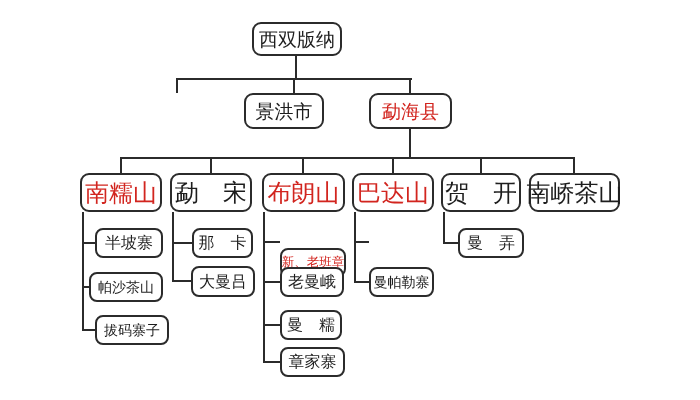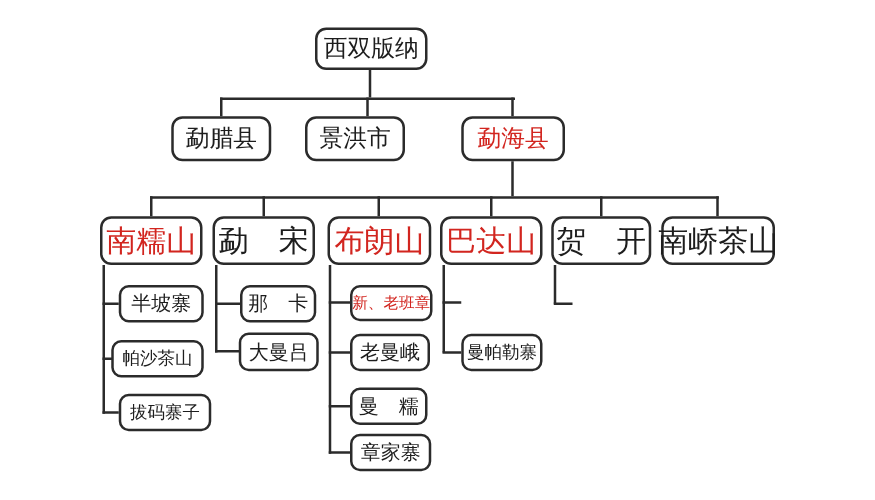--- a/index.html
+++ b/index.html
@@ -17,38 +17,37 @@
     position:absolute;box-sizing:border-box;background:#fff;
     border:2px solid var(--line);border-radius:9px;
     display:flex;align-items:center;justify-content:center;
     color:var(--ink);white-space:nowrap;line-height:1;
   }
   .lv1{font-size:19px;text-align:center;}
   .lv2{font-size:19px;}
   .lv3{font-size:24px;}
   .lv4{font-size:16px;border-radius:8px;}
   .t4{font-size:14px;}
-  .t5{font-size:12.5px;}
+  .t5{font-size:12.5px;margin-top:20px;}
   .red{color:var(--red);}
   .ln{position:absolute;background:var(--line);}
 </style>
 </head>
 <body>
 
 <div class="canvas">
 
   <div class="node lv1" style="left:252px;top:22px;width:90px;height:34px">西双版纳</div>
 
   <div class="ln" style="left:295px;top:56px;width:2px;height:22px"></div>
   <div class="ln" style="left:176px;top:78px;width:236px;height:2px"></div>
   <div class="ln" style="left:176px;top:78px;width:2px;height:15px"></div>
   <div class="ln" style="left:293px;top:78px;width:2px;height:15px"></div>
   <div class="ln" style="left:409px;top:78px;width:2px;height:15px"></div>
 
-  <div class="node lv2" style="left:137px;top:93px;width:80px;height:36px">勐腊县</div>
   <div class="node lv2" style="left:244px;top:93px;width:80px;height:36px">景洪市</div>
   <div class="node lv2 red" style="left:369px;top:93px;width:83px;height:36px">勐海县</div>
 
   <div class="ln" style="left:409px;top:129px;width:2px;height:28px"></div>
   <div class="ln" style="left:120px;top:157px;width:455px;height:2px"></div>
   <div class="ln" style="left:120px;top:157px;width:2px;height:16px"></div>
   <div class="ln" style="left:210px;top:157px;width:2px;height:16px"></div>
   <div class="ln" style="left:302px;top:157px;width:2px;height:16px"></div>
   <div class="ln" style="left:392px;top:157px;width:2px;height:16px"></div>
   <div class="ln" style="left:480px;top:157px;width:2px;height:16px"></div>
@@ -90,14 +89,15 @@
 
   <div class="ln" style="left:354px;top:212px;width:2px;height:70px"></div>
   <div class="ln" style="left:354px;top:241px;width:15px;height:2px"></div>
   <div class="ln" style="left:354px;top:281px;width:15px;height:2px"></div>
 
   <div class="node lv4 t4" style="left:369px;top:267px;width:65px;height:30px">曼帕勒寨</div>
 
   <div class="ln" style="left:443px;top:212px;width:2px;height:31px"></div>
   <div class="ln" style="left:443px;top:242px;width:15px;height:2px"></div>
 
+  <div class="node lv4" style="left:458px;top:228px;width:66px;height:30px">曼　弄</div>
 
 </div>
 
 </body></html>

